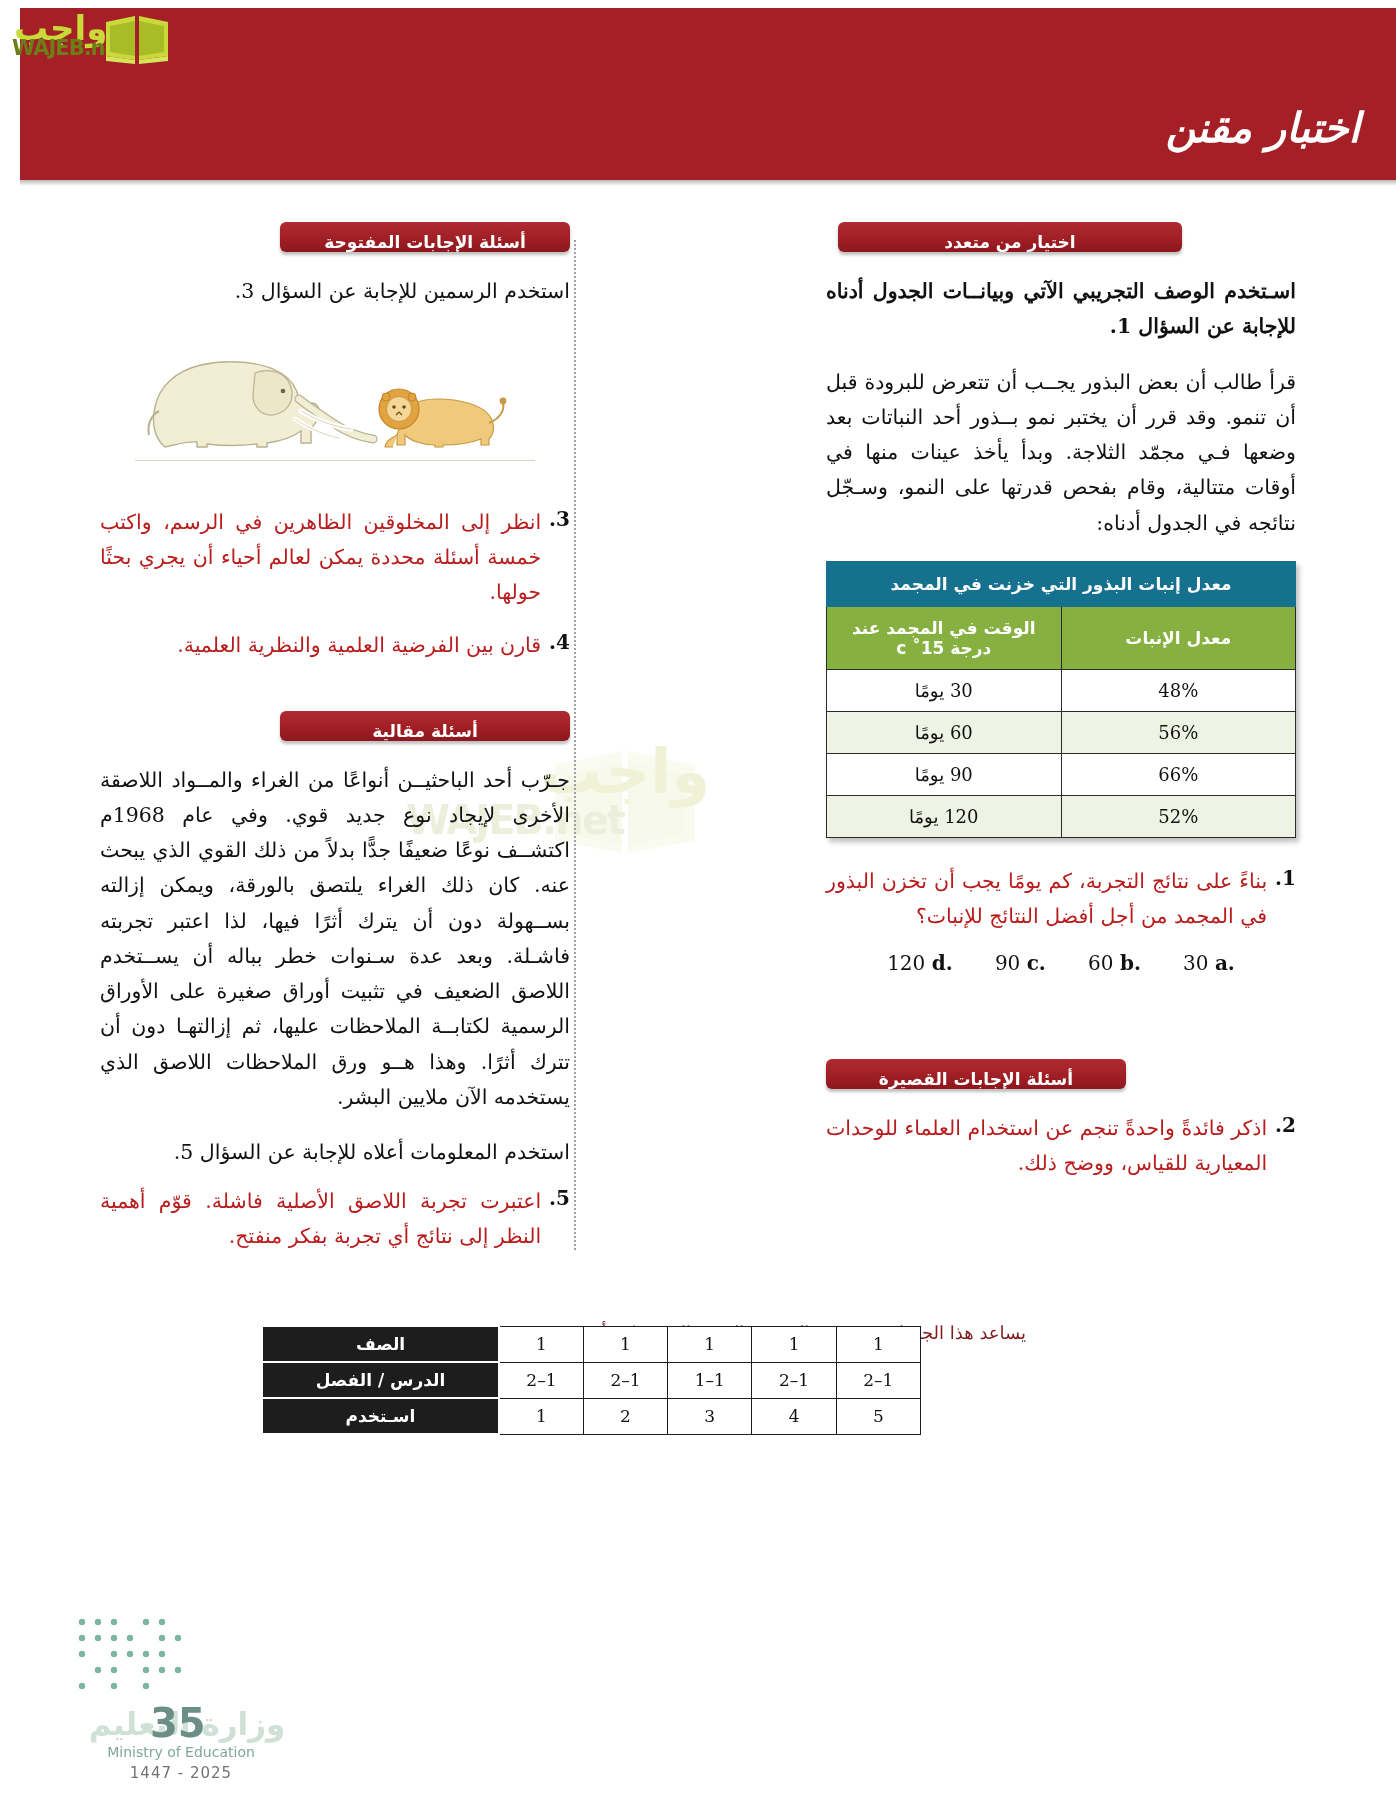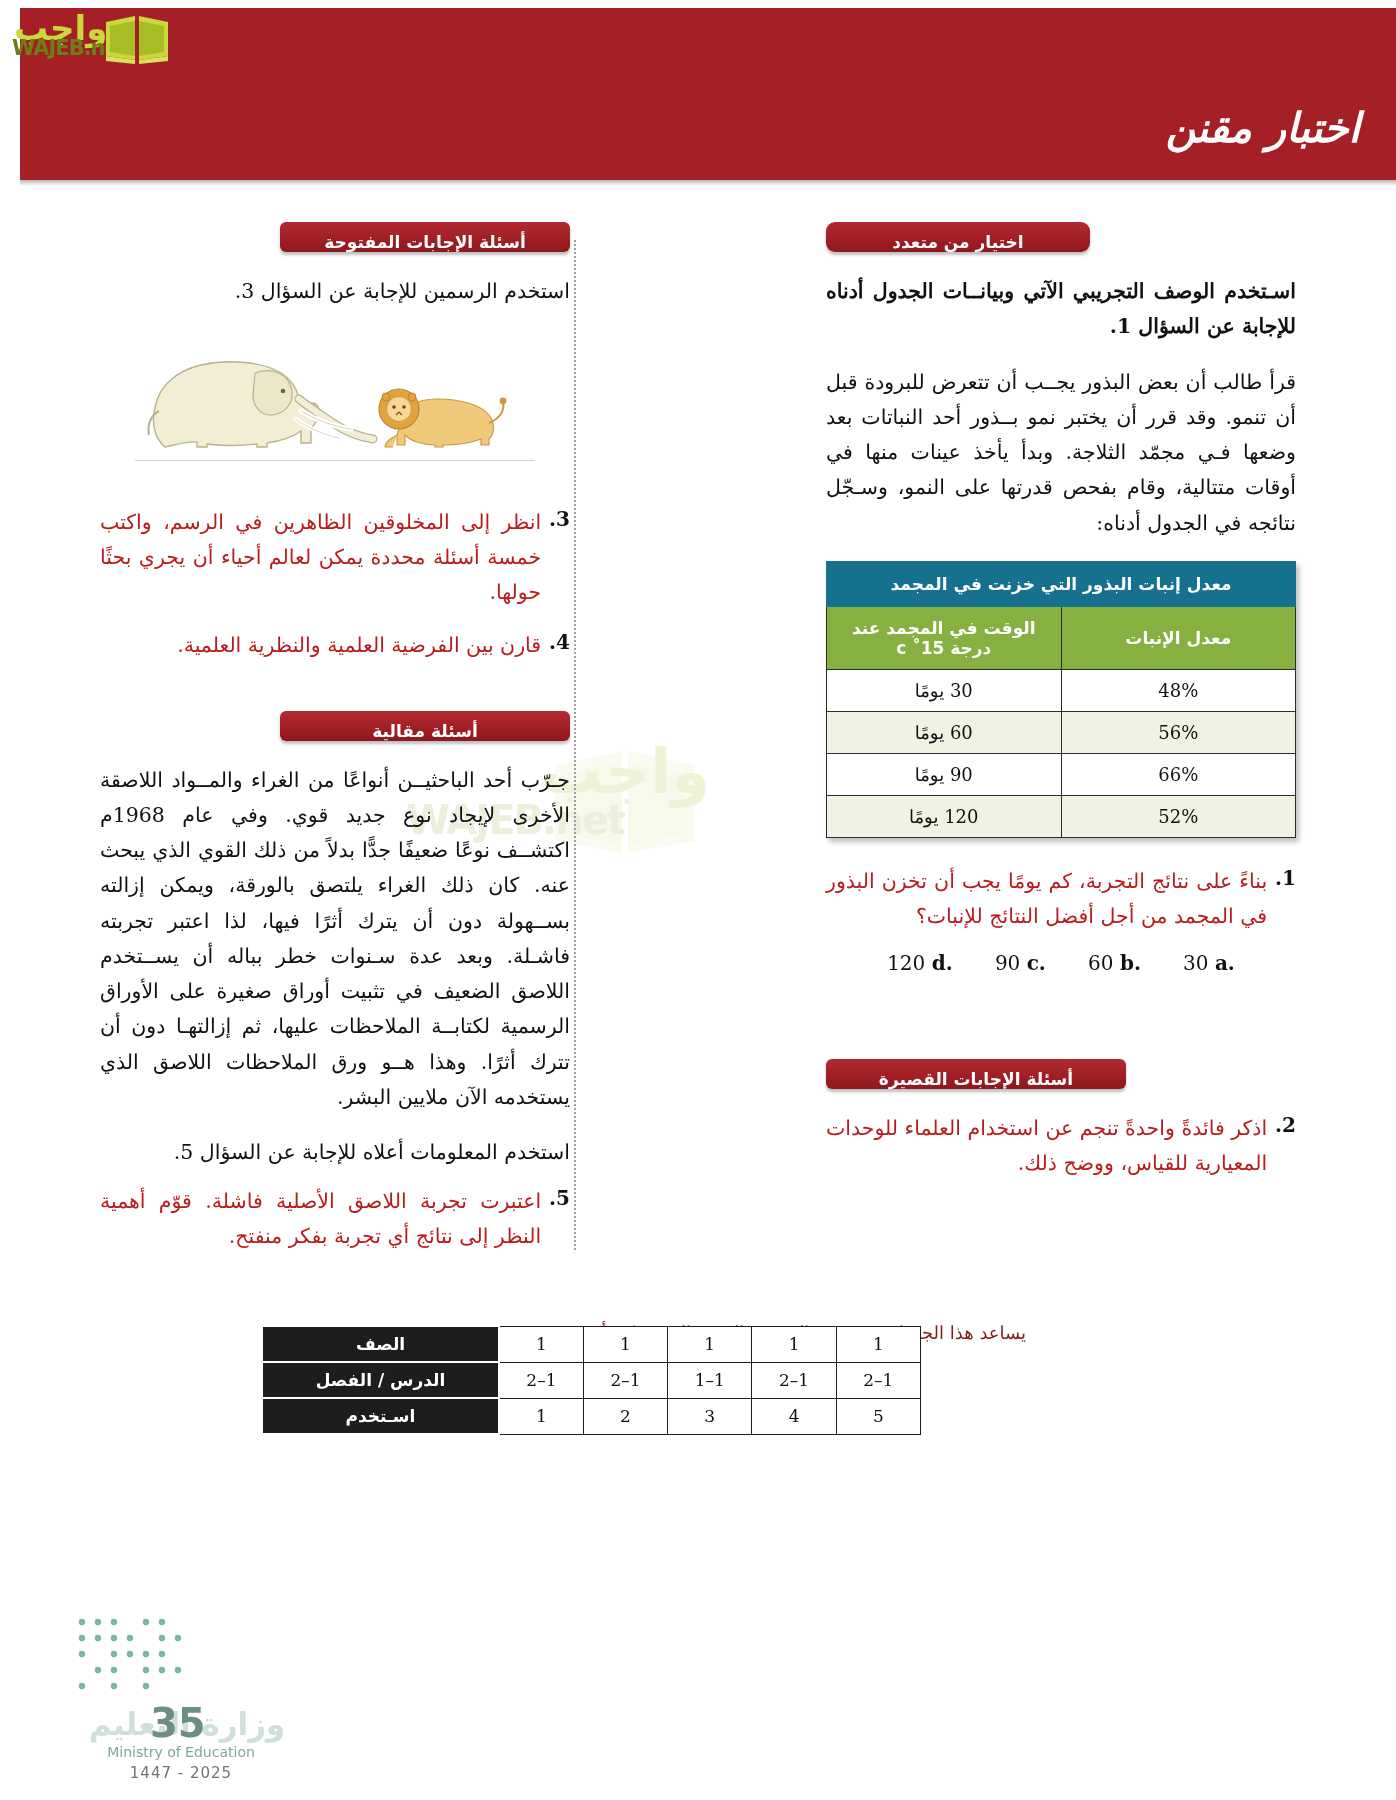--- a/index.html
+++ b/index.html
@@ -76,21 +76,21 @@
   .banner{
     position:relative;height:30px;border-radius:6px;
     background:linear-gradient(to bottom,#b02b31 0%,#a01f25 55%,#8d171d 100%);
     box-shadow:0 3px 3px rgba(0,0,0,.25);
     display:flex;align-items:flex-end;justify-content:center;
     margin-bottom:22px;
   }
   .banner span{
     color:#fff;font-size:17px;font-weight:bold;
   }
-  .banner.w-mcq{width:264px;margin-right:auto;margin-left:0;border-radius:9px;}
+  .banner.w-mcq{width:344px;margin-right:auto;margin-left:12px;}
   .banner.w-short{width:300px;margin-right:auto;margin-left:0;}
   .banner.w-open{width:290px;margin-left:auto;margin-right:0;}
   .banner.w-essay{width:290px;margin-left:auto;margin-right:0;}
 
   
   p.body{
     margin:0 0 20px 0;
     font-size:20.5px;line-height:1.72;color:#111;
     text-align:justify;
     font-family:"DejaVu Serif","Liberation Serif",serif;

